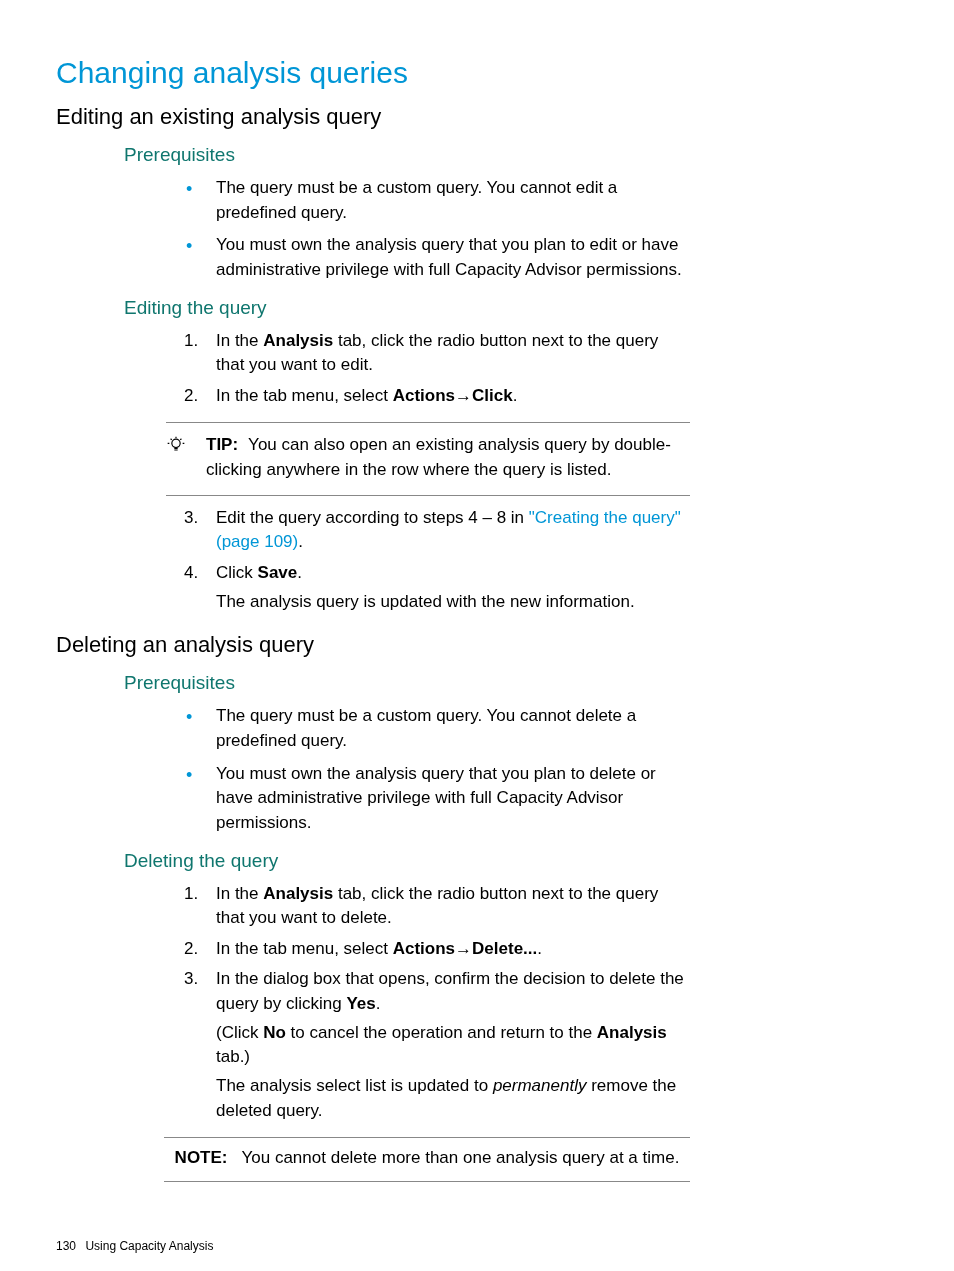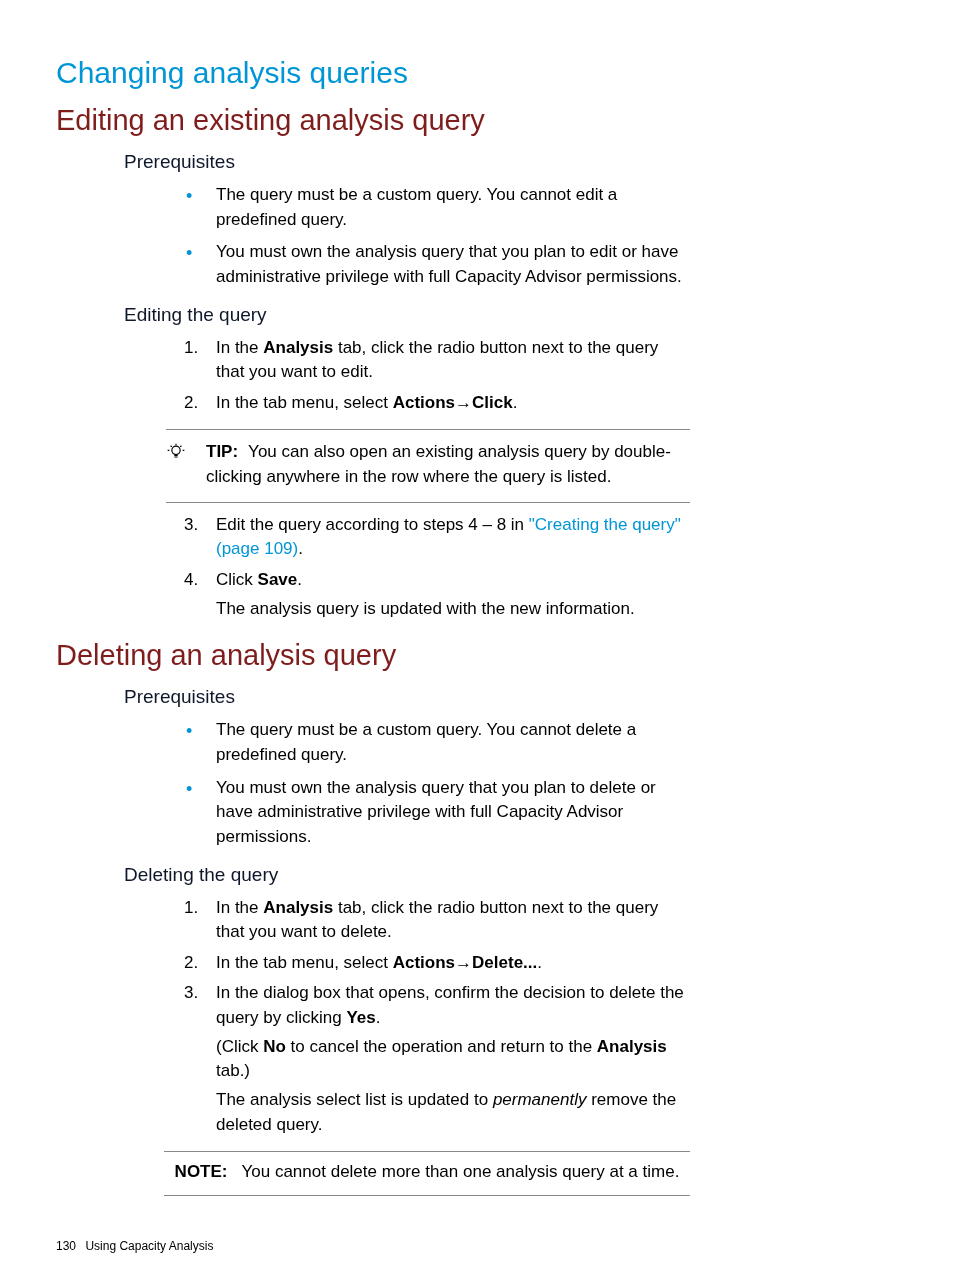--- a/index.html
+++ b/index.html
@@ -17,27 +17,27 @@
     box-sizing: border-box;
     padding: 56px 70px 0 56px;
   }
   h1.title {
     color: #0096d6;
     font-weight: 300;
     font-size: 30px;
     margin: 0 0 14px 0;
   }
   h2.section {
-    color: #7f1d1d;
-    font-weight: 300;
-    font-size: 29px;
+    color: #000000;
+    font-weight: 300;
+    font-size: 22px;
     margin: 0 0 14px 0;
   }
   h3.subsection {
-    color: #0f172a;
+    color: #0f766e;
     font-weight: 300;
     font-size: 19px;
     margin: 0 0 10px 68px;
   }
   ul.bullets {
     margin: 0 0 14px 0;
     padding: 0 0 0 130px;
   }
   ul.bullets li {
     list-style: none;

